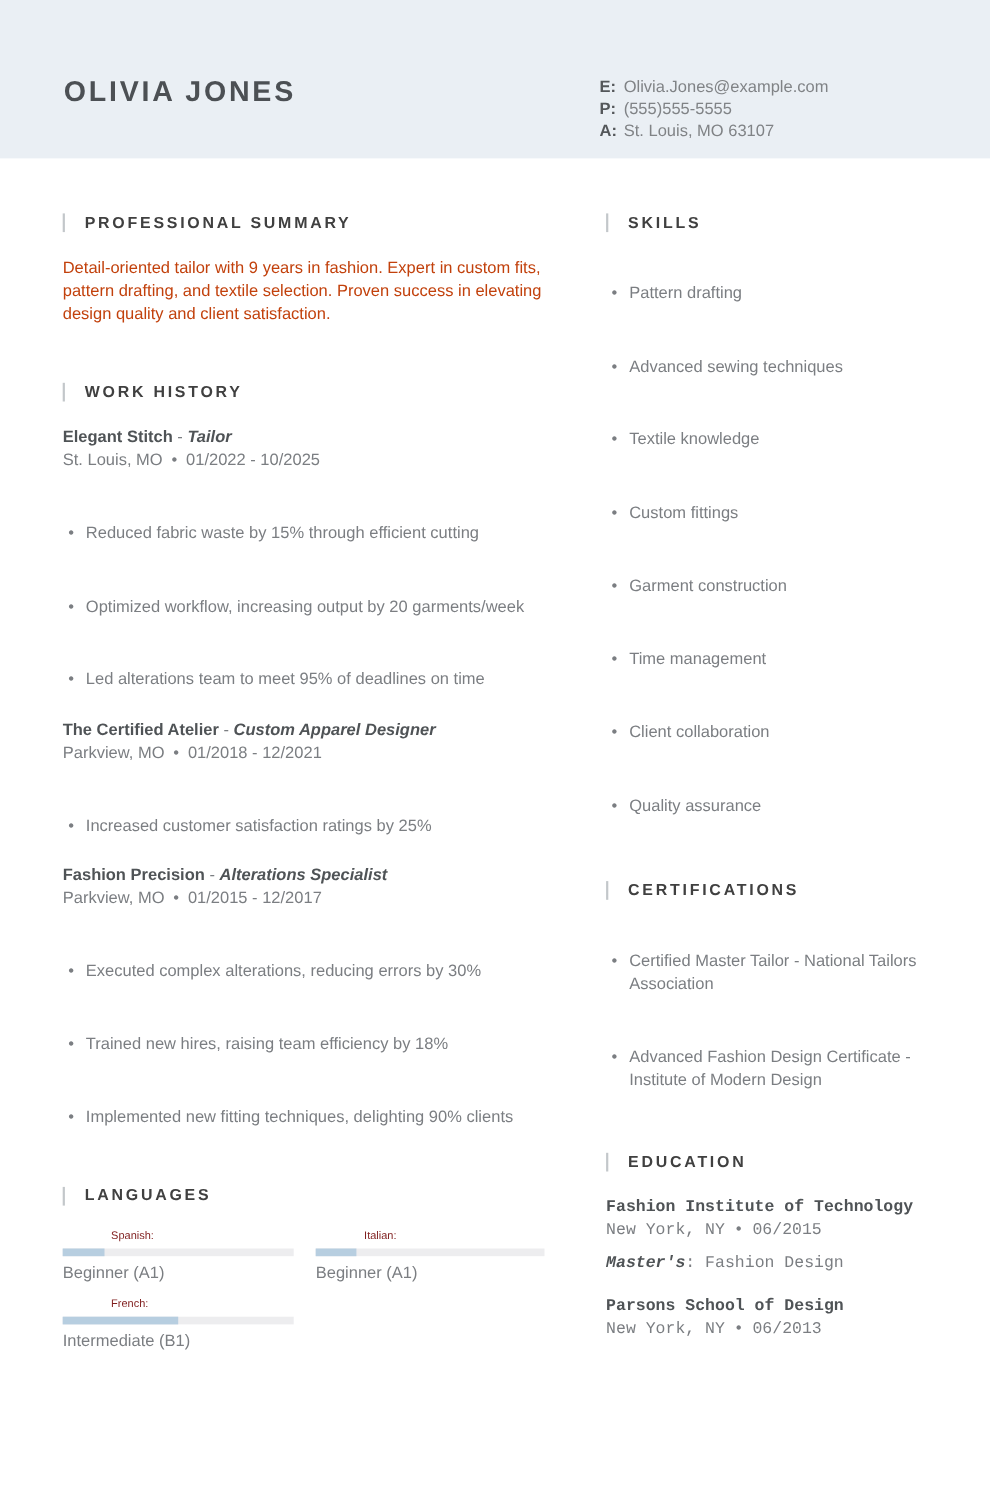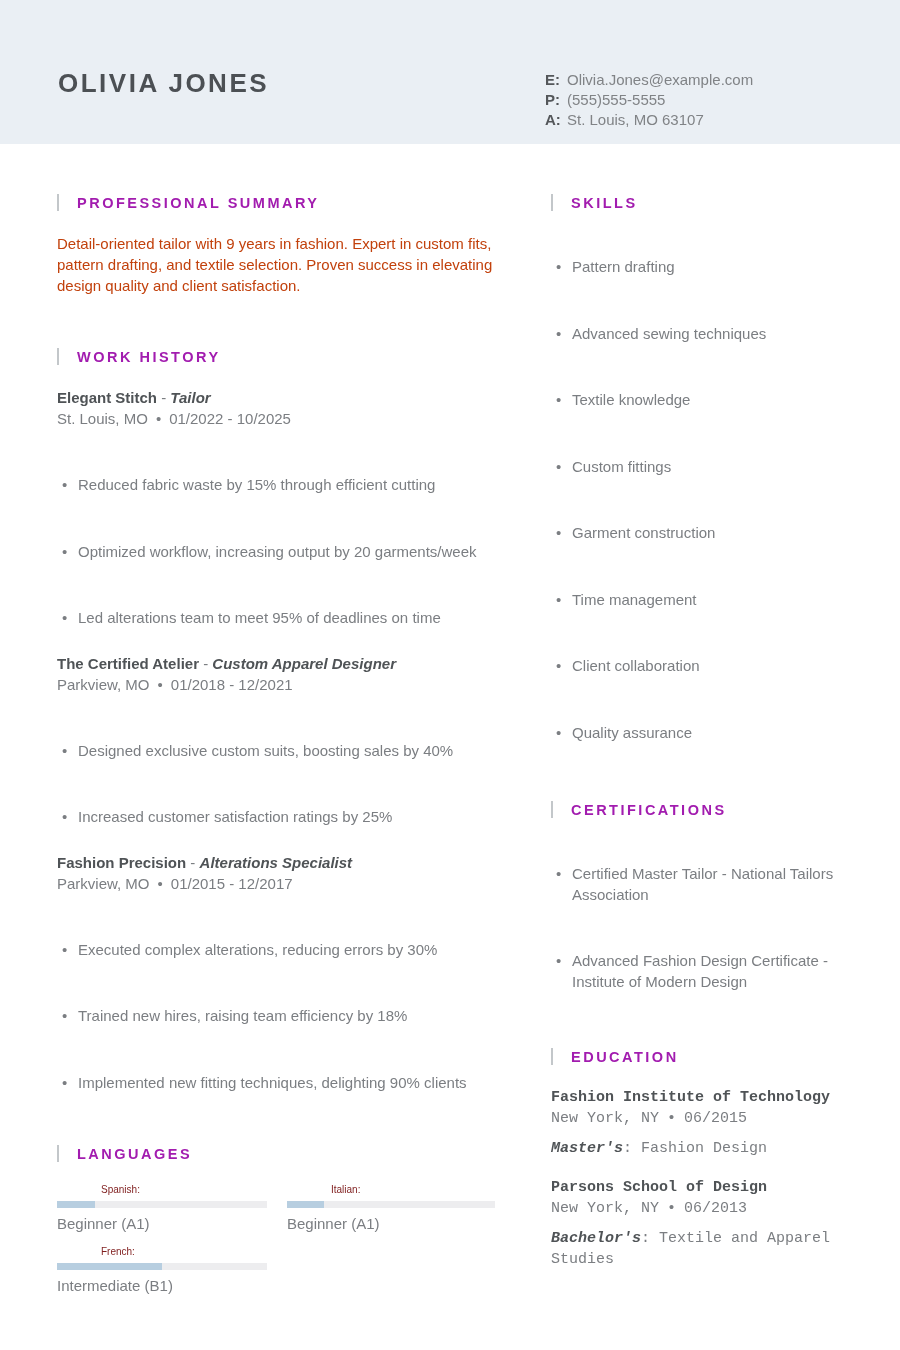--- a/index.html
+++ b/index.html
@@ -49,21 +49,21 @@
   }
   .col-left  { width: 438px; flex: 0 0 438px; }
   .col-right { flex: 1; min-width: 0; }
   
   .section-title {
     display: flex;
     align-items: center;
     font-size: 14.5px;
     font-weight: bold;
     letter-spacing: 2.5px;
-    color: #a21caf;
+    color: #404040;
     margin: 0 0 22px 0;
   }
   .pipe {
     width: 2px;
     height: 17px;
     background: #c3c7ca;
     margin-right: 18px;
     flex: 0 0 2px;
   }
   .section { margin-bottom: 52px; }
@@ -214,21 +214,20 @@
       </div>
 
       <div class="job">
         <div class="job-title-line">
           <span>The Certified Atelier</span><span class="job-sep"> - </span><span class="job-role">Custom Apparel Designer</span>
         </div>
         <div class="meta-line">
           <span>Parkview, MO</span><span class="meta-dot">•</span><span>01/2018 - 12/2021</span>
         </div>
         <ul class="bullets">
-          <li>Designed exclusive custom suits, boosting sales by 40%</li>
           <li>Increased customer satisfaction ratings by 25%</li>
         </ul>
       </div>
 
       <div class="job">
         <div class="job-title-line">
           <span>Fashion Precision</span><span class="job-sep"> - </span><span class="job-role">Alterations Specialist</span>
         </div>
         <div class="meta-line">
           <span>Parkview, MO</span><span class="meta-dot">•</span><span>01/2015 - 12/2017</span>
@@ -317,20 +316,17 @@
         <div class="edu-degree">
           <span class="edu-degree-label">Master's</span><span>: Fashion Design</span>
         </div>
       </div>
 
       <div class="edu">
         <div class="edu-school">Parsons School of Design</div>
         <div class="meta-line">
           <span>New York, NY</span><span class="meta-dot">•</span><span>06/2013</span>
         </div>
-        <div class="edu-degree">
-          <span class="edu-degree-label">Bachelor's</span><span>: Textile and Apparel Studies</span>
-        </div>
       </div>
     </div>
 
   </div>
 </div>
 
 </body></html>

